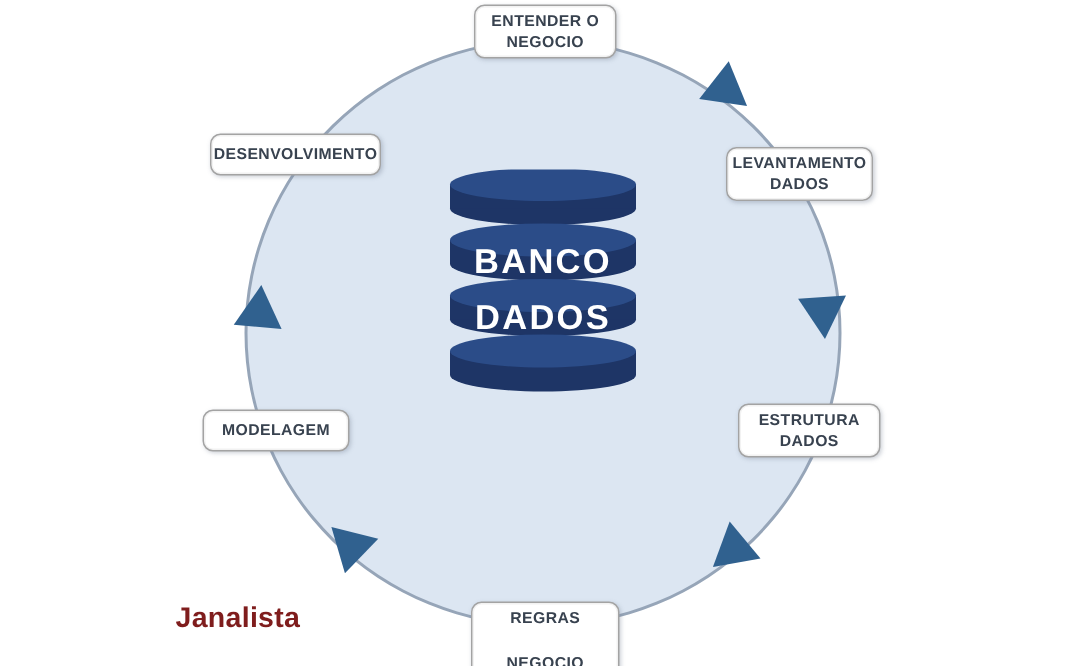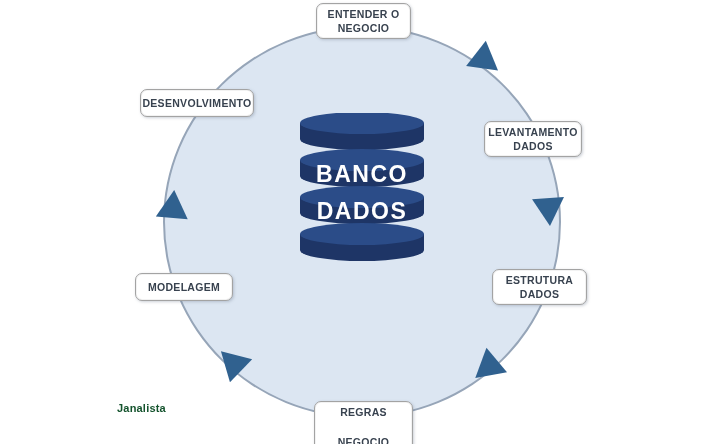--- a/index.html
+++ b/index.html
@@ -26,21 +26,21 @@
     padding:3px 5px;
     color:#38424f;
     font-size:10.5px;font-weight:bold;letter-spacing:.3px;
     text-align:center;line-height:1.35;
   }
   .node div{white-space:nowrap;}
   .arrow{position:absolute;z-index:3;width:34px;height:30px;}
   .db-icon{position:absolute;left:297px;top:113px;z-index:4;}
   .watermark{
     position:absolute;left:117px;top:402px;z-index:5;
-    color:#14532d;font-size:11px;font-weight:bold;letter-spacing:.2px;
+    color:#7f1d1d;font-size:19px;font-weight:bold;letter-spacing:.2px;
   }
 </style>
 </head>
 <body>
 
 <div id="stage">
 
   <div class="cycle-circle"></div>
 
   <svg class="arrow" style="left:470px;top:47px;transform:rotate(128deg);" viewBox="0 0 34 30">
@@ -79,21 +79,21 @@
 
     <text x="65" y="69" text-anchor="middle" fill="#ffffff" font-family="Liberation Sans, sans-serif" font-size="23" font-weight="bold" letter-spacing="1.5">BANCO</text>
     <text x="65" y="106" text-anchor="middle" fill="#ffffff" font-family="Liberation Sans, sans-serif" font-size="23" font-weight="bold" letter-spacing="1.5">DADOS</text>
   </svg>
 
   <div class="node" style="left:316px;top:3px;width:95px;min-height:34px;">
     <div>ENTENDER O</div>
     <div>NEGOCIO</div>
   </div>
 
-  <div class="node" style="left:484px;top:98px;width:98px;min-height:34px;margin-top:23px;">
+  <div class="node" style="left:484px;top:98px;width:98px;min-height:34px;">
     <div>LEVANTAMENTO</div>
     <div>DADOS</div>
   </div>
 
   <div class="node" style="left:492px;top:269px;width:95px;min-height:34px;">
     <div>ESTRUTURA</div>
     <div>DADOS</div>
   </div>
 
   <div class="node" style="left:314px;top:401px;width:99px;min-height:33px;gap:16px;">

